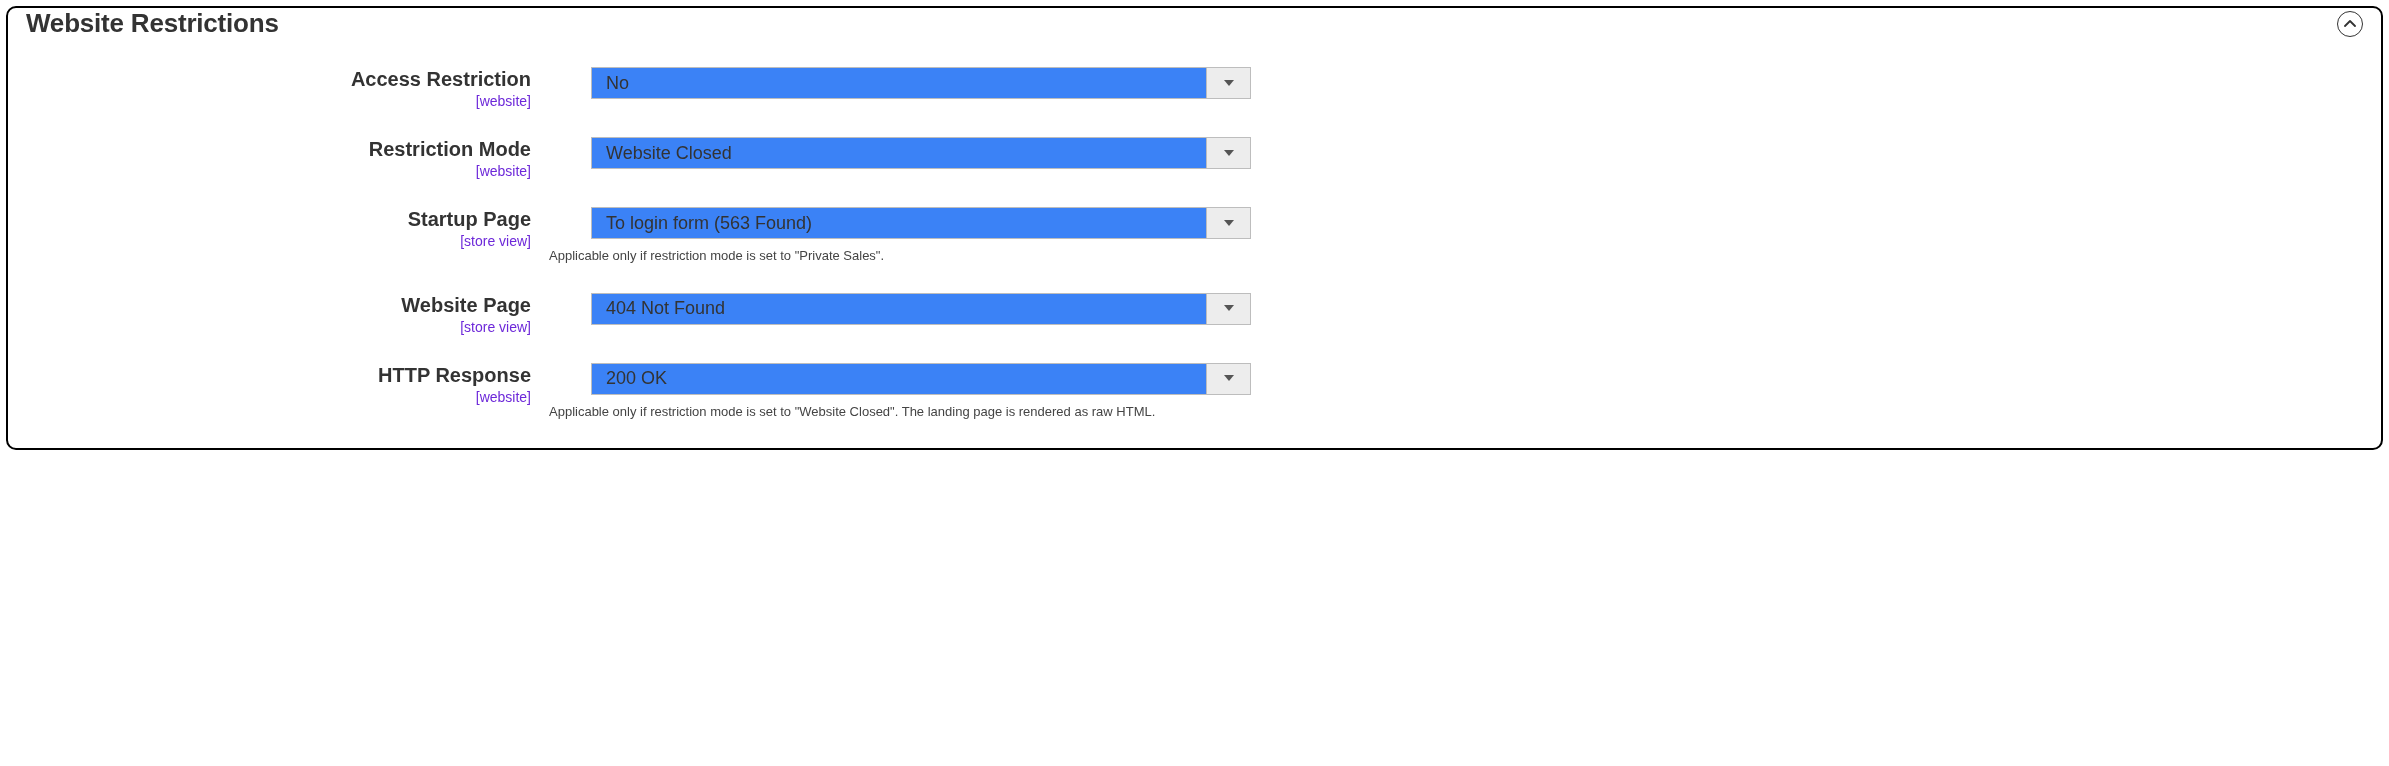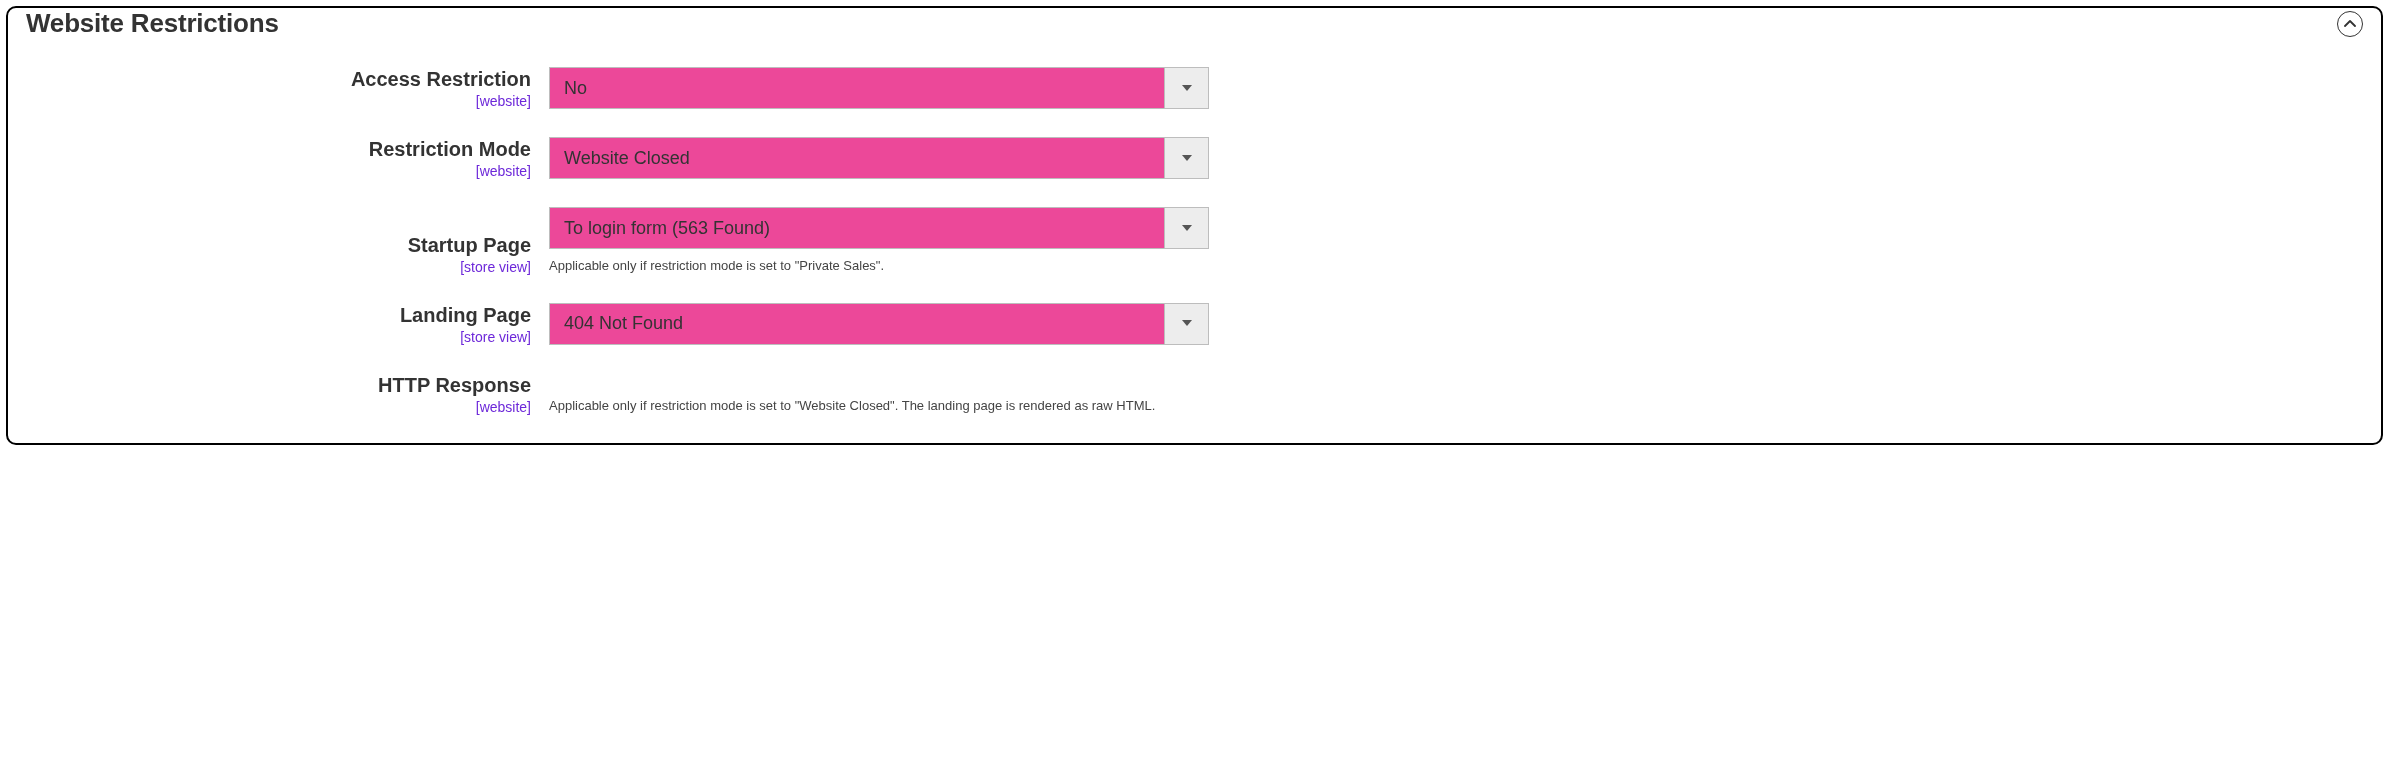--- a/index.html
+++ b/index.html
@@ -41,21 +41,21 @@
     }
     .collapse-btn svg { display: block; }
     .form {
       display: flex;
       flex-direction: column;
       gap: 28px;
       padding-top: 10px;
     }
     .row {
       display: flex;
-      align-items: flex-end;
+      align-items: flex-start;
       gap: 18px;
     }
     .label-col {
       width: 505px;
       flex: 0 0 505px;
       text-align: right;
     }
     .label-main {
       font-size: 20px;
       font-weight: 600;
@@ -66,26 +66,27 @@
       font-size: 14px;
       color: #6d28d9;
       margin-top: 2px;
     }
     .field-col {
       width: 660px;
       flex: 0 0 660px;
     }
     .select {
       width: 100%;
-      height: 42px;
+      height: 32px;
       border: 1px solid #bdbdbd;
       display: flex;
       align-items: stretch;
-      background: #ec4899;
+      background: #3b82f6;
       cursor: pointer;
+      margin-left: 42px;
     }
     .select-value {
       flex: 1;
       padding: 0 14px;
       display: flex;
       align-items: center;
       font-size: 18px;
       color: #333;
     }
     .select-arrow {
@@ -168,39 +169,47 @@
                 <path d="M0 0 L5 6 L10 0 Z" fill="#555"></path>
               </svg>
           </div>
         </div>
         <div class="help-text">Applicable only if restriction mode is set to "Private Sales".</div>
       </div>
     </div>
 
     <div class="row">
       <div class="label-col">
-        <div class="label-main">Landing Page</div>
+        <div class="label-main">Website Page</div>
         <div class="label-scope">[store view]</div>
       </div>
       <div class="field-col">
         <div class="select">
           <div class="select-value">404 Not Found</div>
           <div class="select-arrow">
             <svg width="10" height="7" viewBox="0 0 10 7">
                 <path d="M0 0 L5 6 L10 0 Z" fill="#555"></path>
               </svg>
           </div>
         </div>
       </div>
     </div>
 
     <div class="row">
       <div class="label-col">
         <div class="label-main">HTTP Response</div>
         <div class="label-scope">[website]</div>
       </div>
       <div class="field-col">
+        <div class="select">
+          <div class="select-value">200 OK</div>
+          <div class="select-arrow">
+            <svg width="10" height="7" viewBox="0 0 10 7">
+                <path d="M0 0 L5 6 L10 0 Z" fill="#555"></path>
+              </svg>
+          </div>
+        </div>
         <div class="help-text">Applicable only if restriction mode is set to "Website Closed". The landing page is rendered as raw HTML.</div>
       </div>
     </div>
 
   </div>
 </div>
 
 </body></html>

